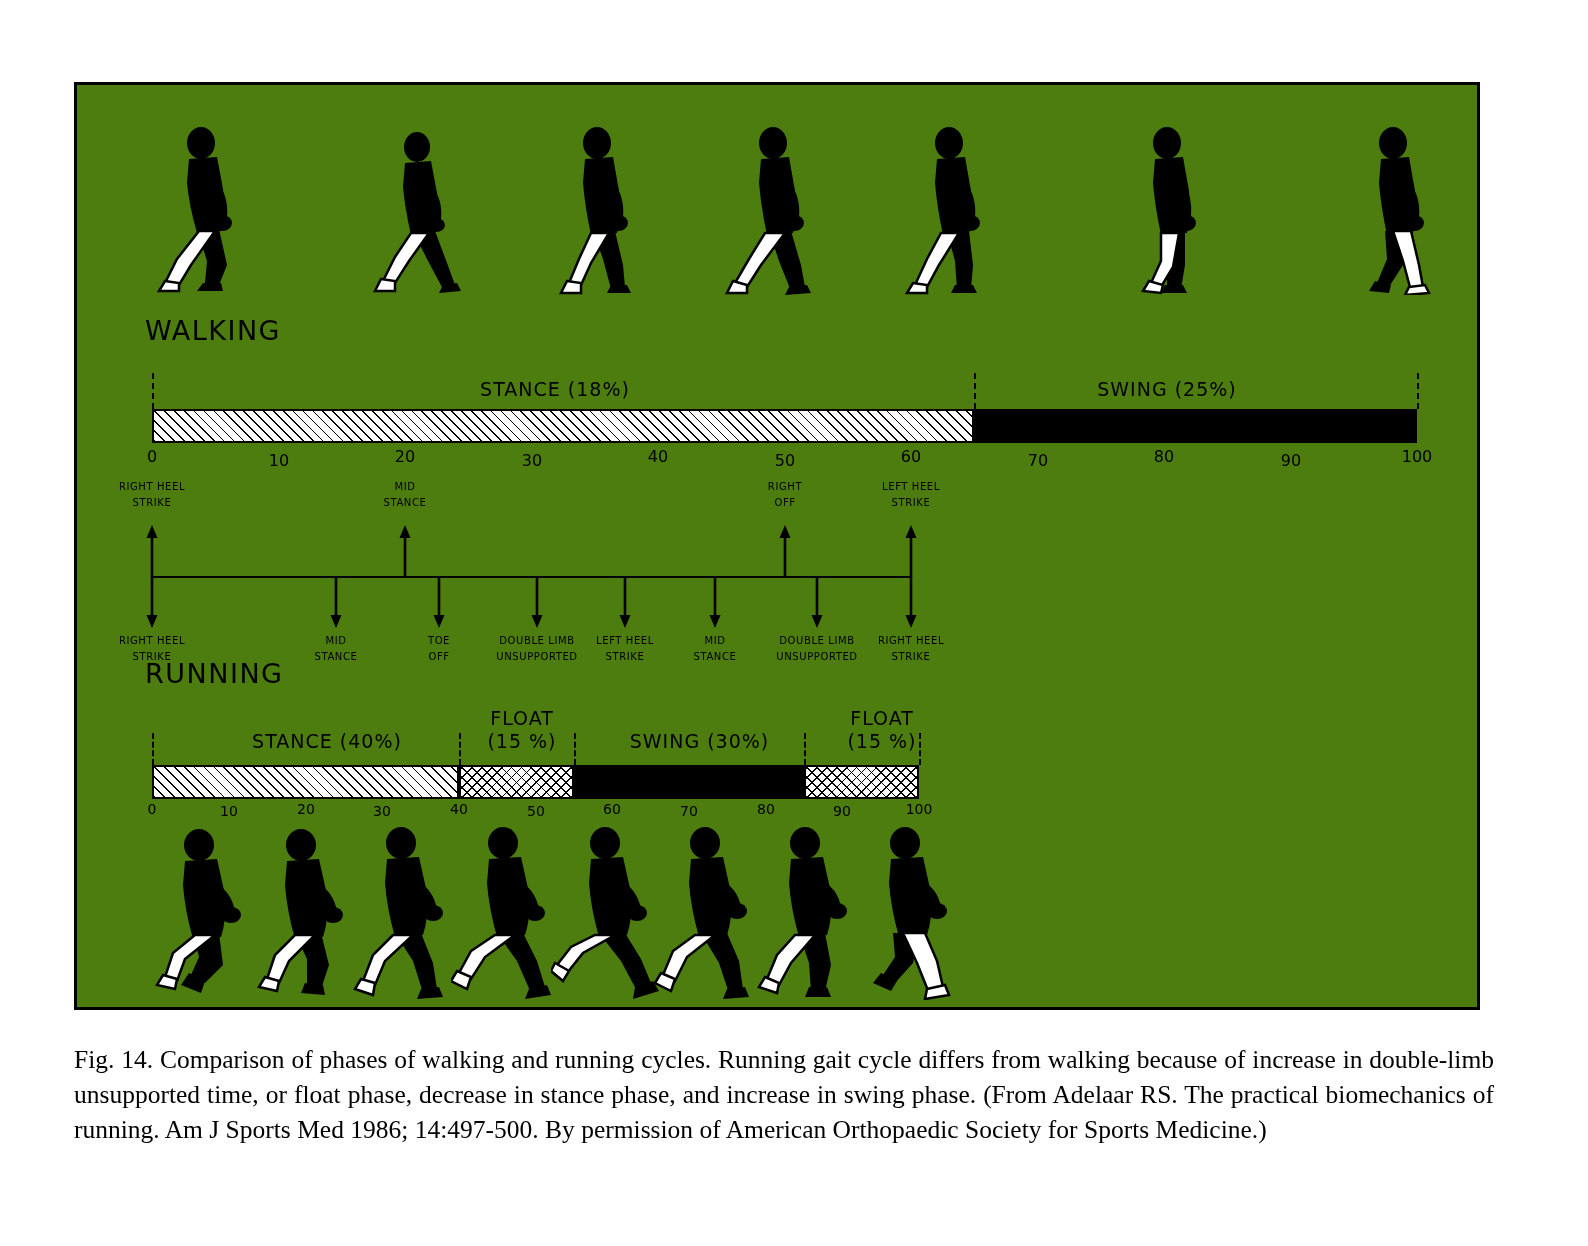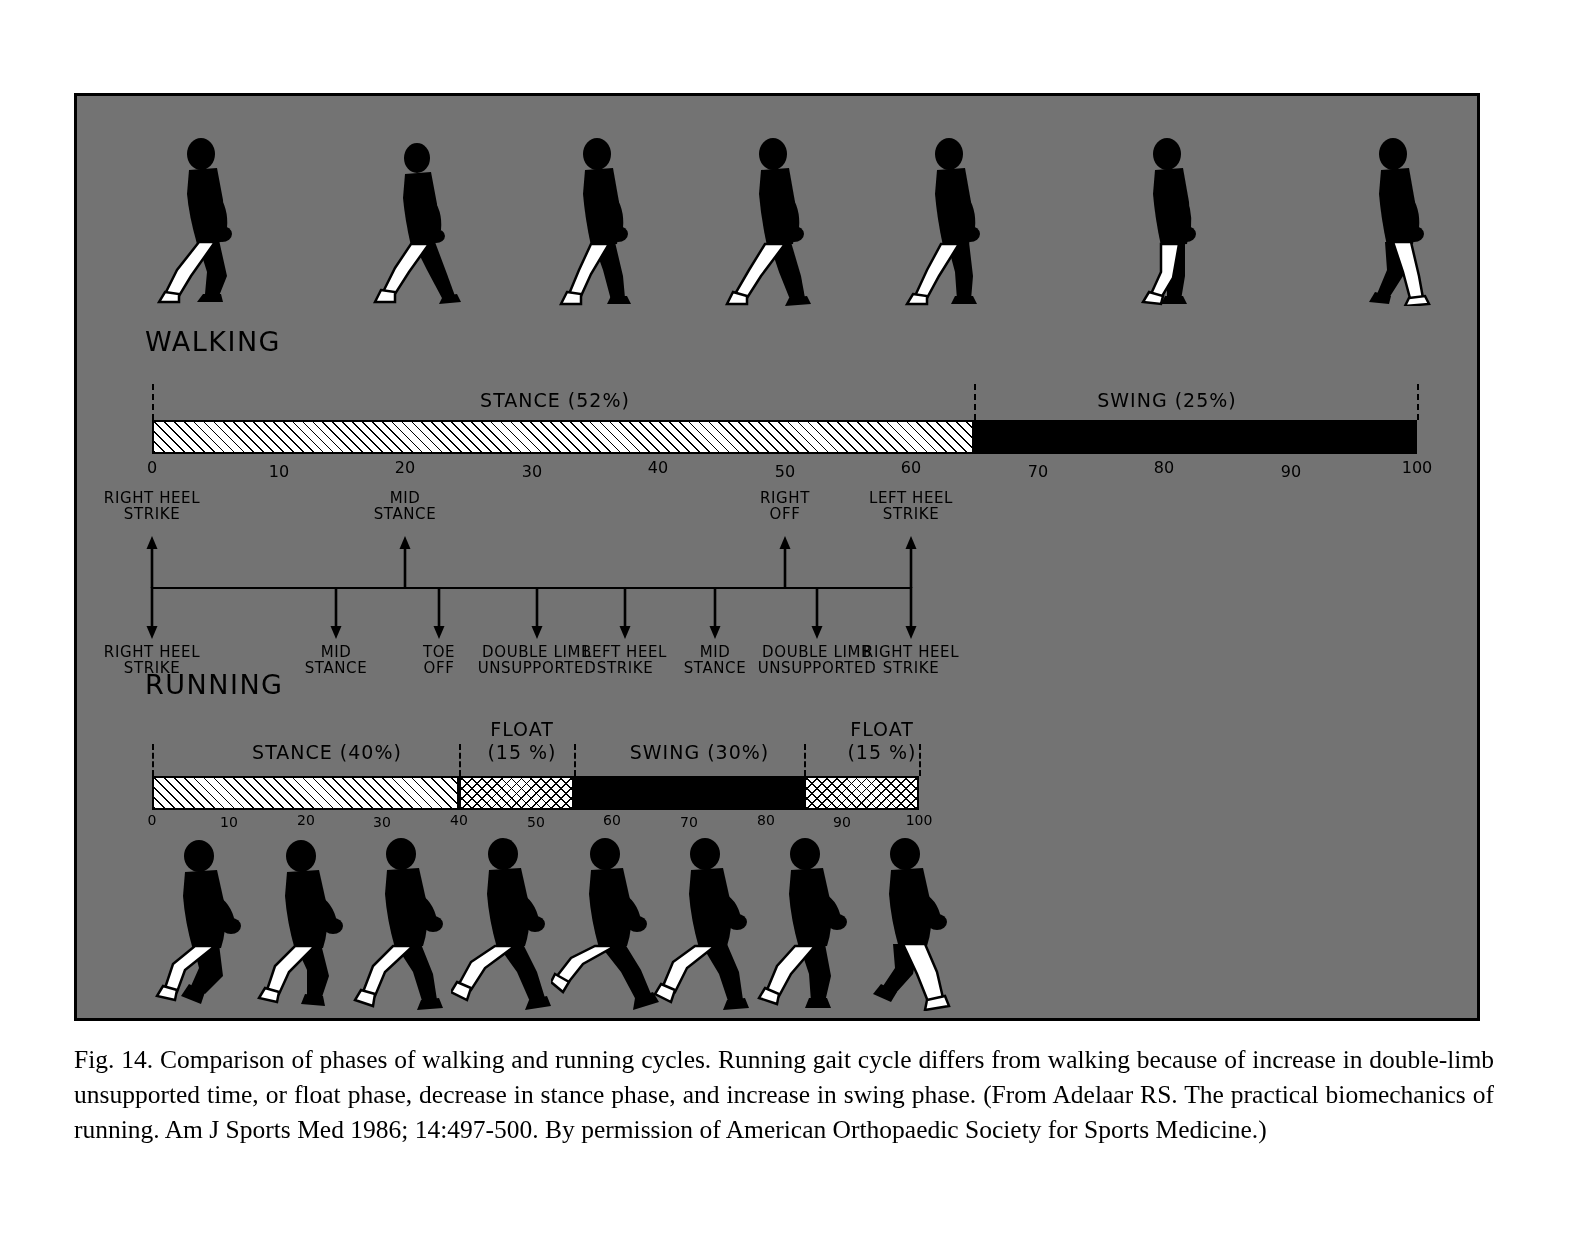--- a/index.html
+++ b/index.html
@@ -17,26 +17,26 @@
   }
   .page {
     position: absolute;
     left: 0; top: 0;
     width: 1588px;
     height: 1246px;
   }
   .figure-box {
     position: absolute;
     left: 74px;
-    top: 93px;
+    top: 82px;
     width: 1406px;
     height: 928px;
     border: 3px solid #000;
     box-sizing: border-box;
-    background: #737373;
+    background: #4d7c0f;
   }
 
   
   .walk-row {
     position: absolute;
     left: 80px;
     top: 40px;
     width: 1310px;
     height: 170px;
   }
@@ -94,21 +94,21 @@
   .axis-num {
     position: absolute;
     font-size: 16px;
     font-family: "DejaVu Sans", sans-serif;
     text-align: center;
     width: 40px;
     margin-left: -20px;
   }
   .event-label {
     position: absolute;
-    font-size: 15px;
+    font-size: 10px;
     letter-spacing: 0.6px;
     text-align: center;
     line-height: 16px;
     font-family: "DejaVu Sans", sans-serif;
     width: 150px;
     margin-left: -75px;
   }
   .arrow-up, .arrow-down {
     position: absolute;
     width: 14px;
@@ -274,21 +274,21 @@
             <path d="M64 162 L80 160 L84 168 L60 170 Z"></path>
           </g>
         </svg>
       </div>
     </div>
 
     <div class="section-label" id="walking-label">WALKING</div>
 
     <div class="bar-wrap" style="left:0; top:0; width:100%; height:100%;">
 
-      <div class="phase-title" style="left:328px; top:293px; width:300px;">STANCE (52%)</div>
+      <div class="phase-title" style="left:328px; top:293px; width:300px;">STANCE (18%)</div>
       <div class="phase-title" style="left:940px; top:293px; width:300px;">SWING (25%)</div>
 
       <div class="tickmark" style="left:75px; top:288px; height:36px;"></div>
       <div class="tickmark" style="left:897px; top:288px; height:36px;"></div>
       <div class="tickmark" style="left:1340px; top:288px; height:36px;"></div>
 
       <div class="bar hatch" style="left:75px; top:324px; width:822px;"></div>
       <div class="bar solid" style="left:897px; top:324px; width:443px;"></div>
 
       <div class="axis-num" style="left:75px;  top:362px;">0</div>

